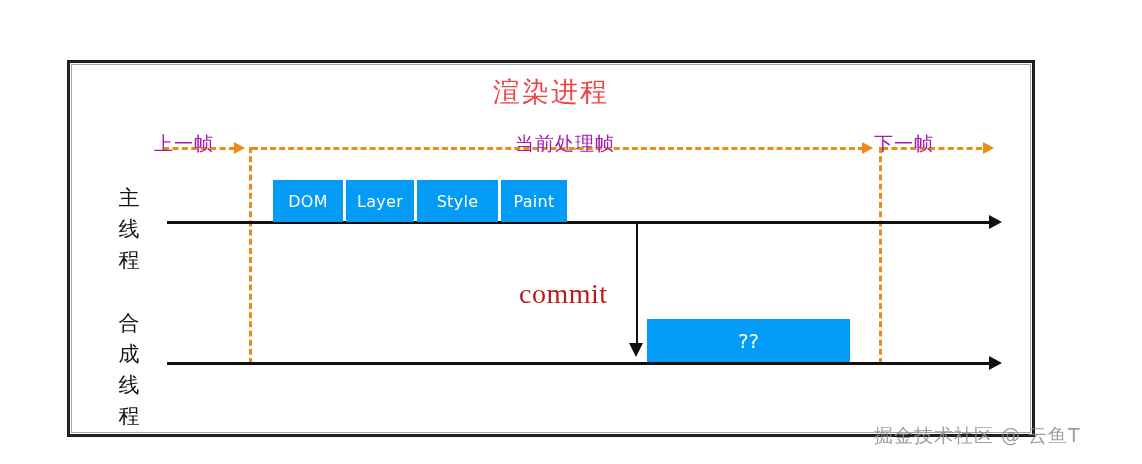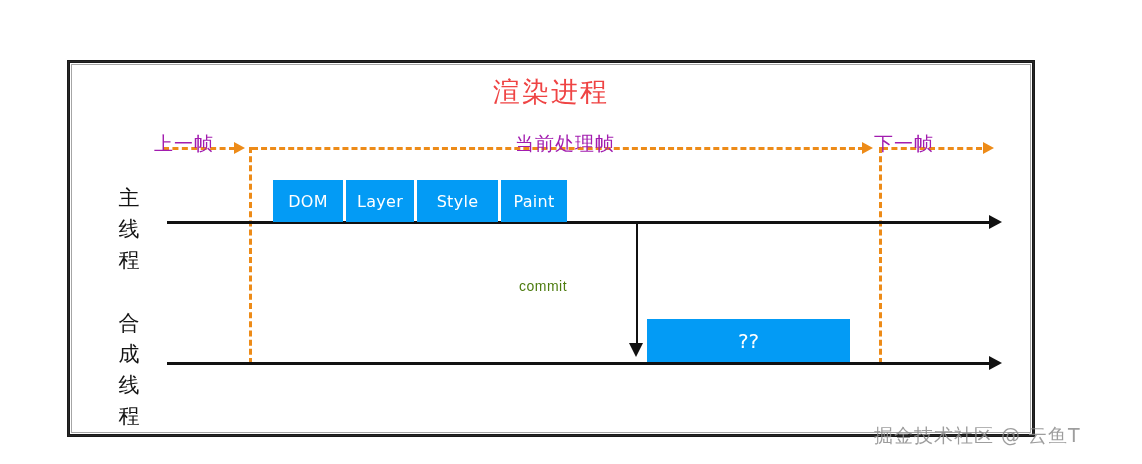--- a/index.html
+++ b/index.html
@@ -175,23 +175,23 @@
     top: 343px;
     width: 0; height: 0;
     border-left: 7px solid transparent;
     border-right: 7px solid transparent;
     border-top: 14px solid #111111;
   }
   #commit-label {
     position: absolute;
     left: 519px;
     top: 278px;
-    font-size: 14px;
-    color: #4d7c0f;
-    font-family: Liberation Sans, sans-serif;
+    font-size: 28px;
+    color: #b91c1c;
+    font-family: Liberation Serif, serif;
     letter-spacing: .5px;
   }
 
   
   #comp-box {
     position: absolute;
     left: 647px;
     top: 319px;
     width: 203px;
     height: 43px;

